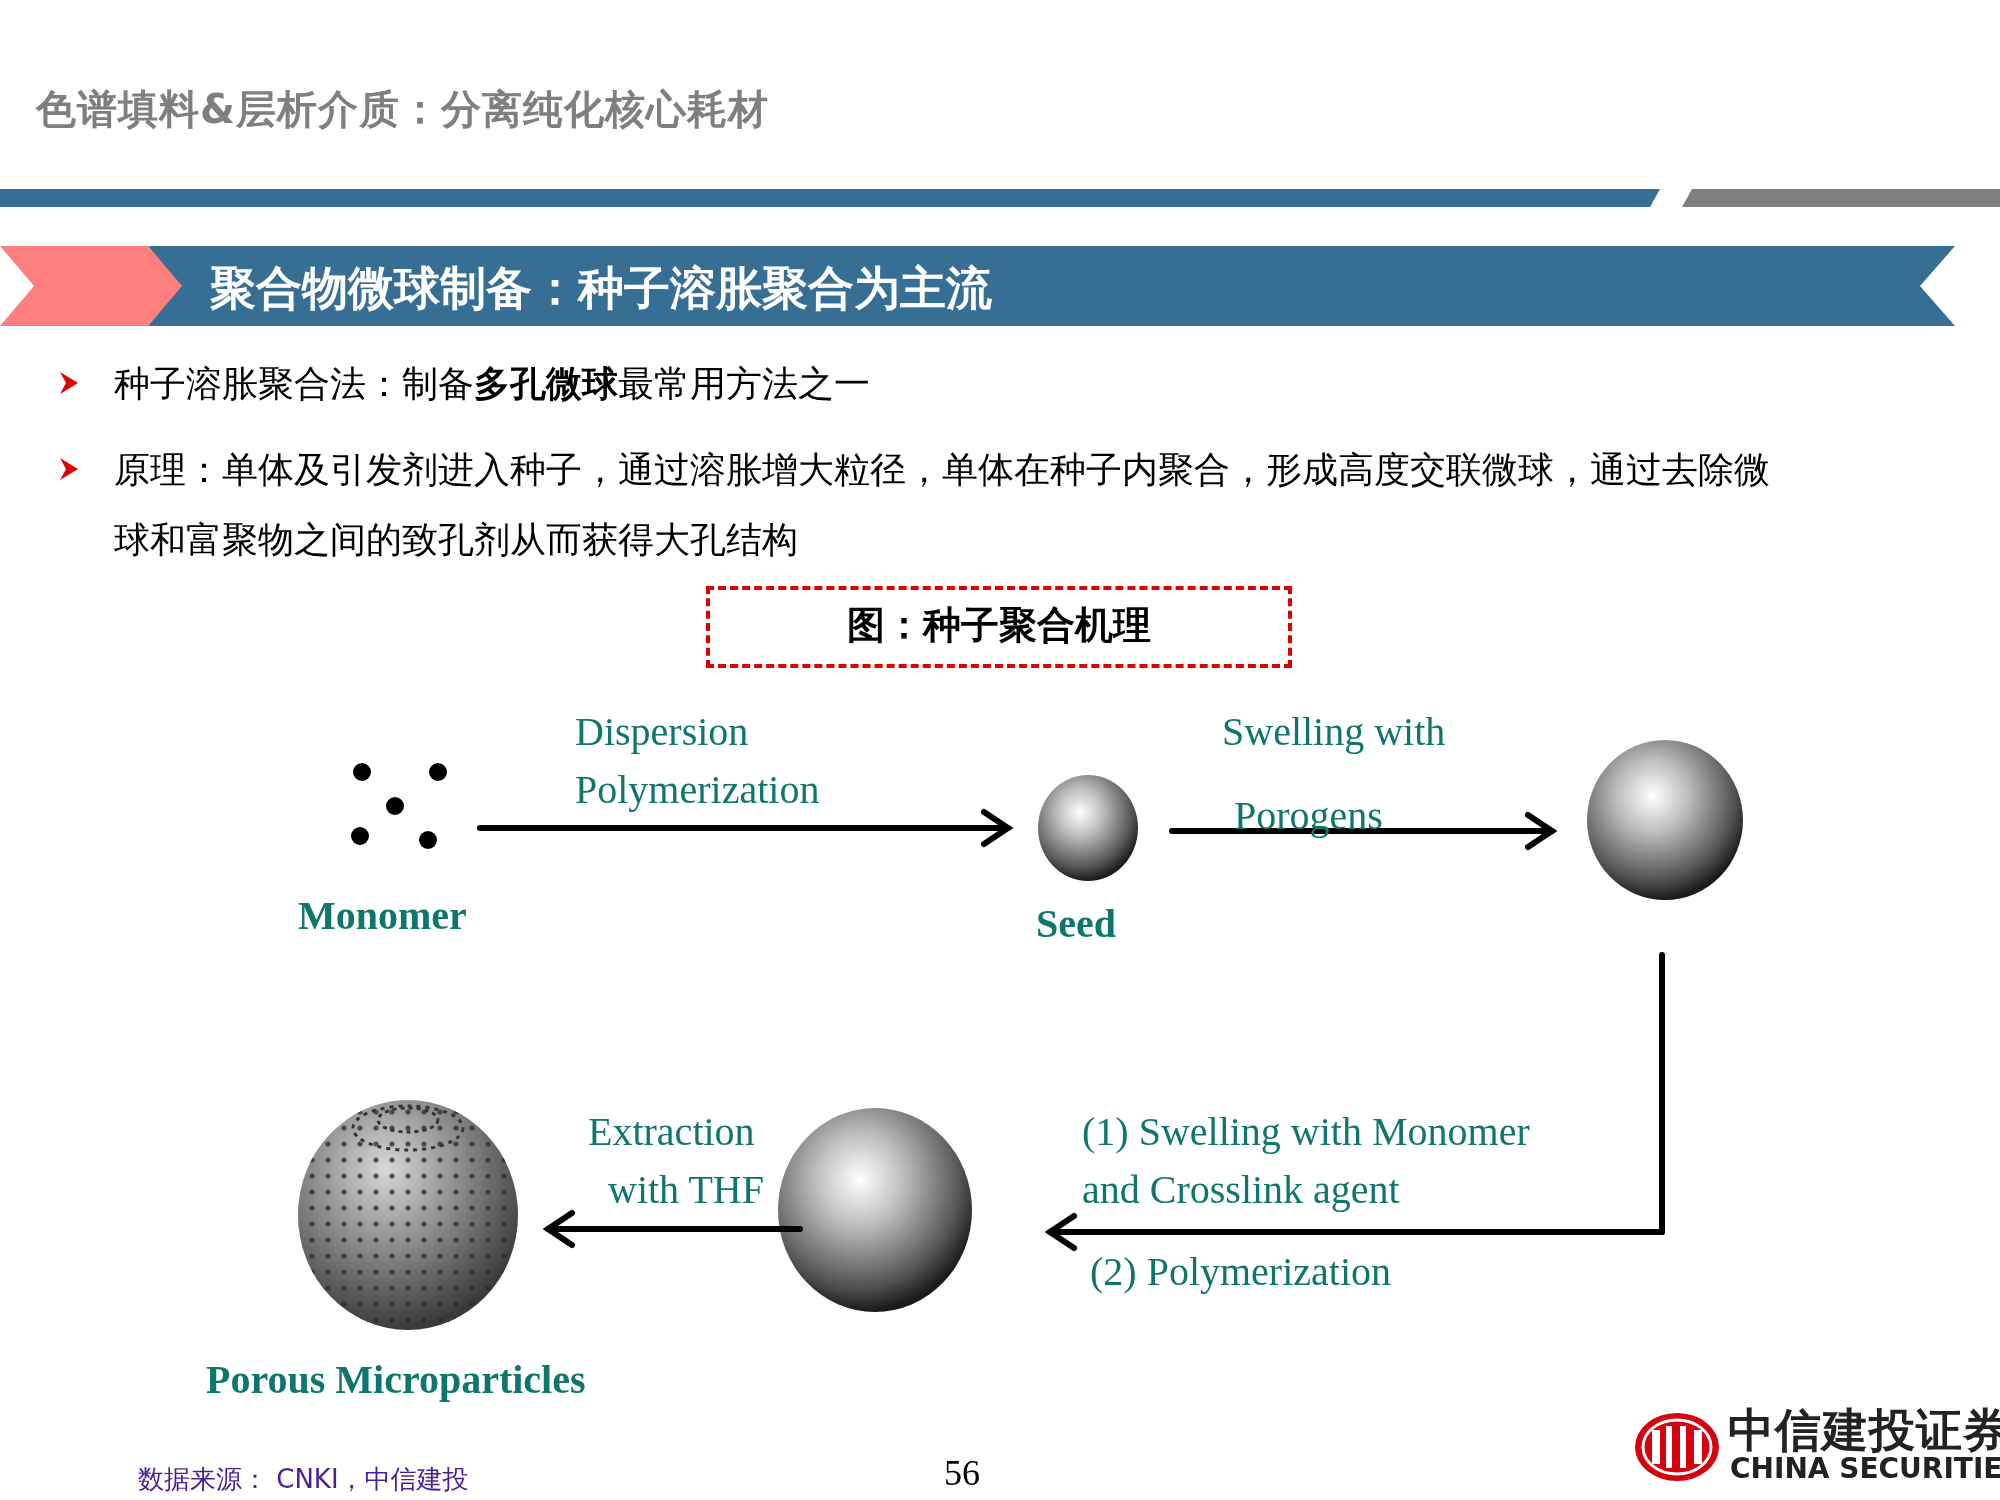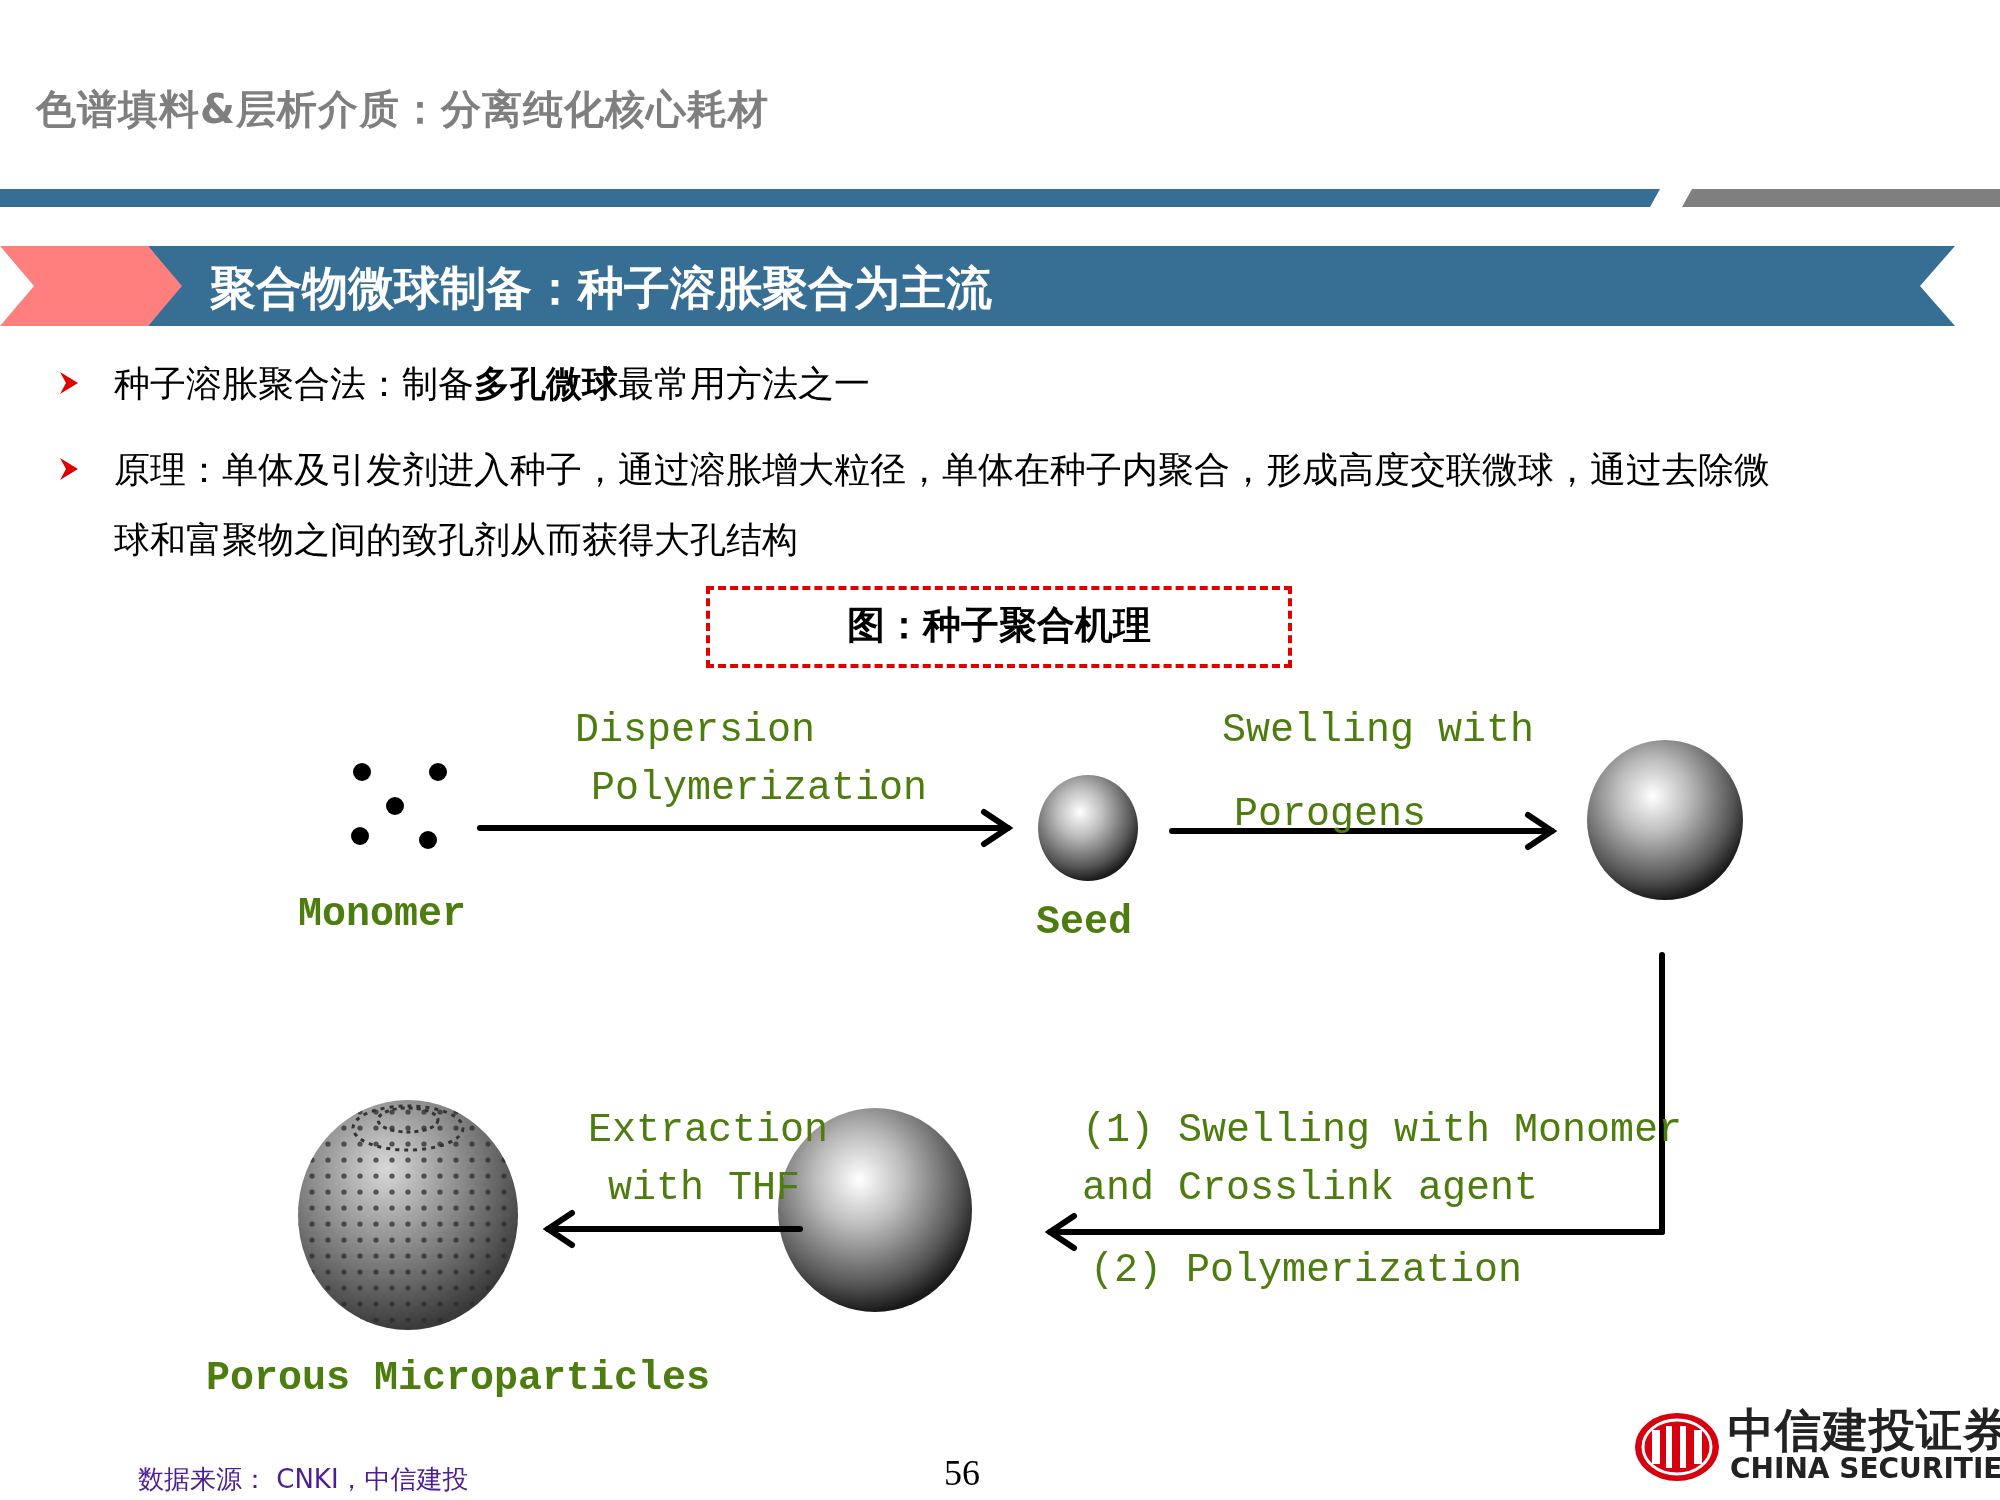--- a/index.html
+++ b/index.html
@@ -10,21 +10,21 @@
   .title-bar-blue { left:0; top:189px; width:1660px; height:18px; background:#376f94; }
   .title-bar-grey { left:1682px; top:189px; width:318px; height:18px; background:#7f7f7f; }
   .section-banner { left:0; top:246px; width:1960px; height:80px; }
   .section-title { left:210px; top:258px; font-size:46px; font-weight:bold; color:#ffffff; white-space:nowrap; }
   .bullet { left:58px; font-size:36px; color:#000; white-space:nowrap; }
   .bullet-arrow { position:absolute; left:0; top:10px; width:22px; height:26px; }
   .bullet-text { position:absolute; left:56px; top:0; }
   .bullet-text b { font-weight:bold; }
   .caption-box { left:706px; top:586px; width:586px; height:82px; border:4px dashed #e00000; box-sizing:border-box; }
   .caption-text { left:706px; top:600px; width:586px; text-align:center; font-size:38px; font-weight:bold; color:#000; }
-  .diag-label { font-family:Liberation Mono, monospace; font-size:40px; color:#4d7c0f; white-space:nowrap; }
+  .diag-label { font-family:Liberation Serif, serif; font-size:40px; color:#0f766e; white-space:nowrap; }
   .diag-label.bold { font-weight:bold; }
   .footer-source { left:138px; top:1462px; font-size:26px; color:#4c1d95; white-space:nowrap; }
   .footer-page { left:944px; top:1452px; font-size:36px; font-family:"Liberation Serif","DejaVu Serif",serif; color:#000; }
   .logo-cn { left:1728px; top:1400px; font-size:46px; font-weight:bold; font-family:"DejaVu Serif",serif; color:#222; white-space:nowrap; letter-spacing:1px; }
   .logo-en { left:1730px; top:1452px; font-size:28px; font-weight:bold; color:#222; white-space:nowrap; }
 </style>
 </head>
 <body>
 
 <div class="abs page-title">色谱填料&amp;层析介质：分离纯化核心耗材</div>
@@ -111,21 +111,21 @@
 
   <g>
     <ellipse cx="408" cy="1215" rx="110" ry="115" fill="url(#por)"></ellipse>
     <ellipse cx="408" cy="1215" rx="110" ry="115" fill="url(#pores)"></ellipse>
     <ellipse cx="408" cy="1120" rx="30" ry="12" fill="none" stroke="#333" stroke-width="3" stroke-dasharray="4 4"></ellipse>
     <ellipse cx="408" cy="1128" rx="55" ry="22" fill="none" stroke="#333" stroke-width="3" stroke-dasharray="4 5"></ellipse>
   </g>
 </svg>
 
 <div class="abs diag-label" style="left:575px;top:708px;">Dispersion</div>
-<div class="abs diag-label" style="left:575px;top:766px;margin-left:16px;">Polymerization</div>
+<div class="abs diag-label" style="left:575px;top:766px;">Polymerization</div>
 <div class="abs diag-label bold" style="left:298px;top:892px;">Monomer</div>
 <div class="abs diag-label bold" style="left:1036px;top:900px;">Seed</div>
 
 <div class="abs diag-label" style="left:1222px;top:708px;">Swelling with</div>
 <div class="abs diag-label" style="left:1234px;top:792px;">Porogens</div>
 
 <div class="abs diag-label" style="left:1082px;top:1108px;">(1)  Swelling with Monomer</div>
 <div class="abs diag-label" style="left:1082px;top:1166px;">and Crosslink agent</div>
 <div class="abs diag-label" style="left:1090px;top:1248px;">(2) Polymerization</div>
 

